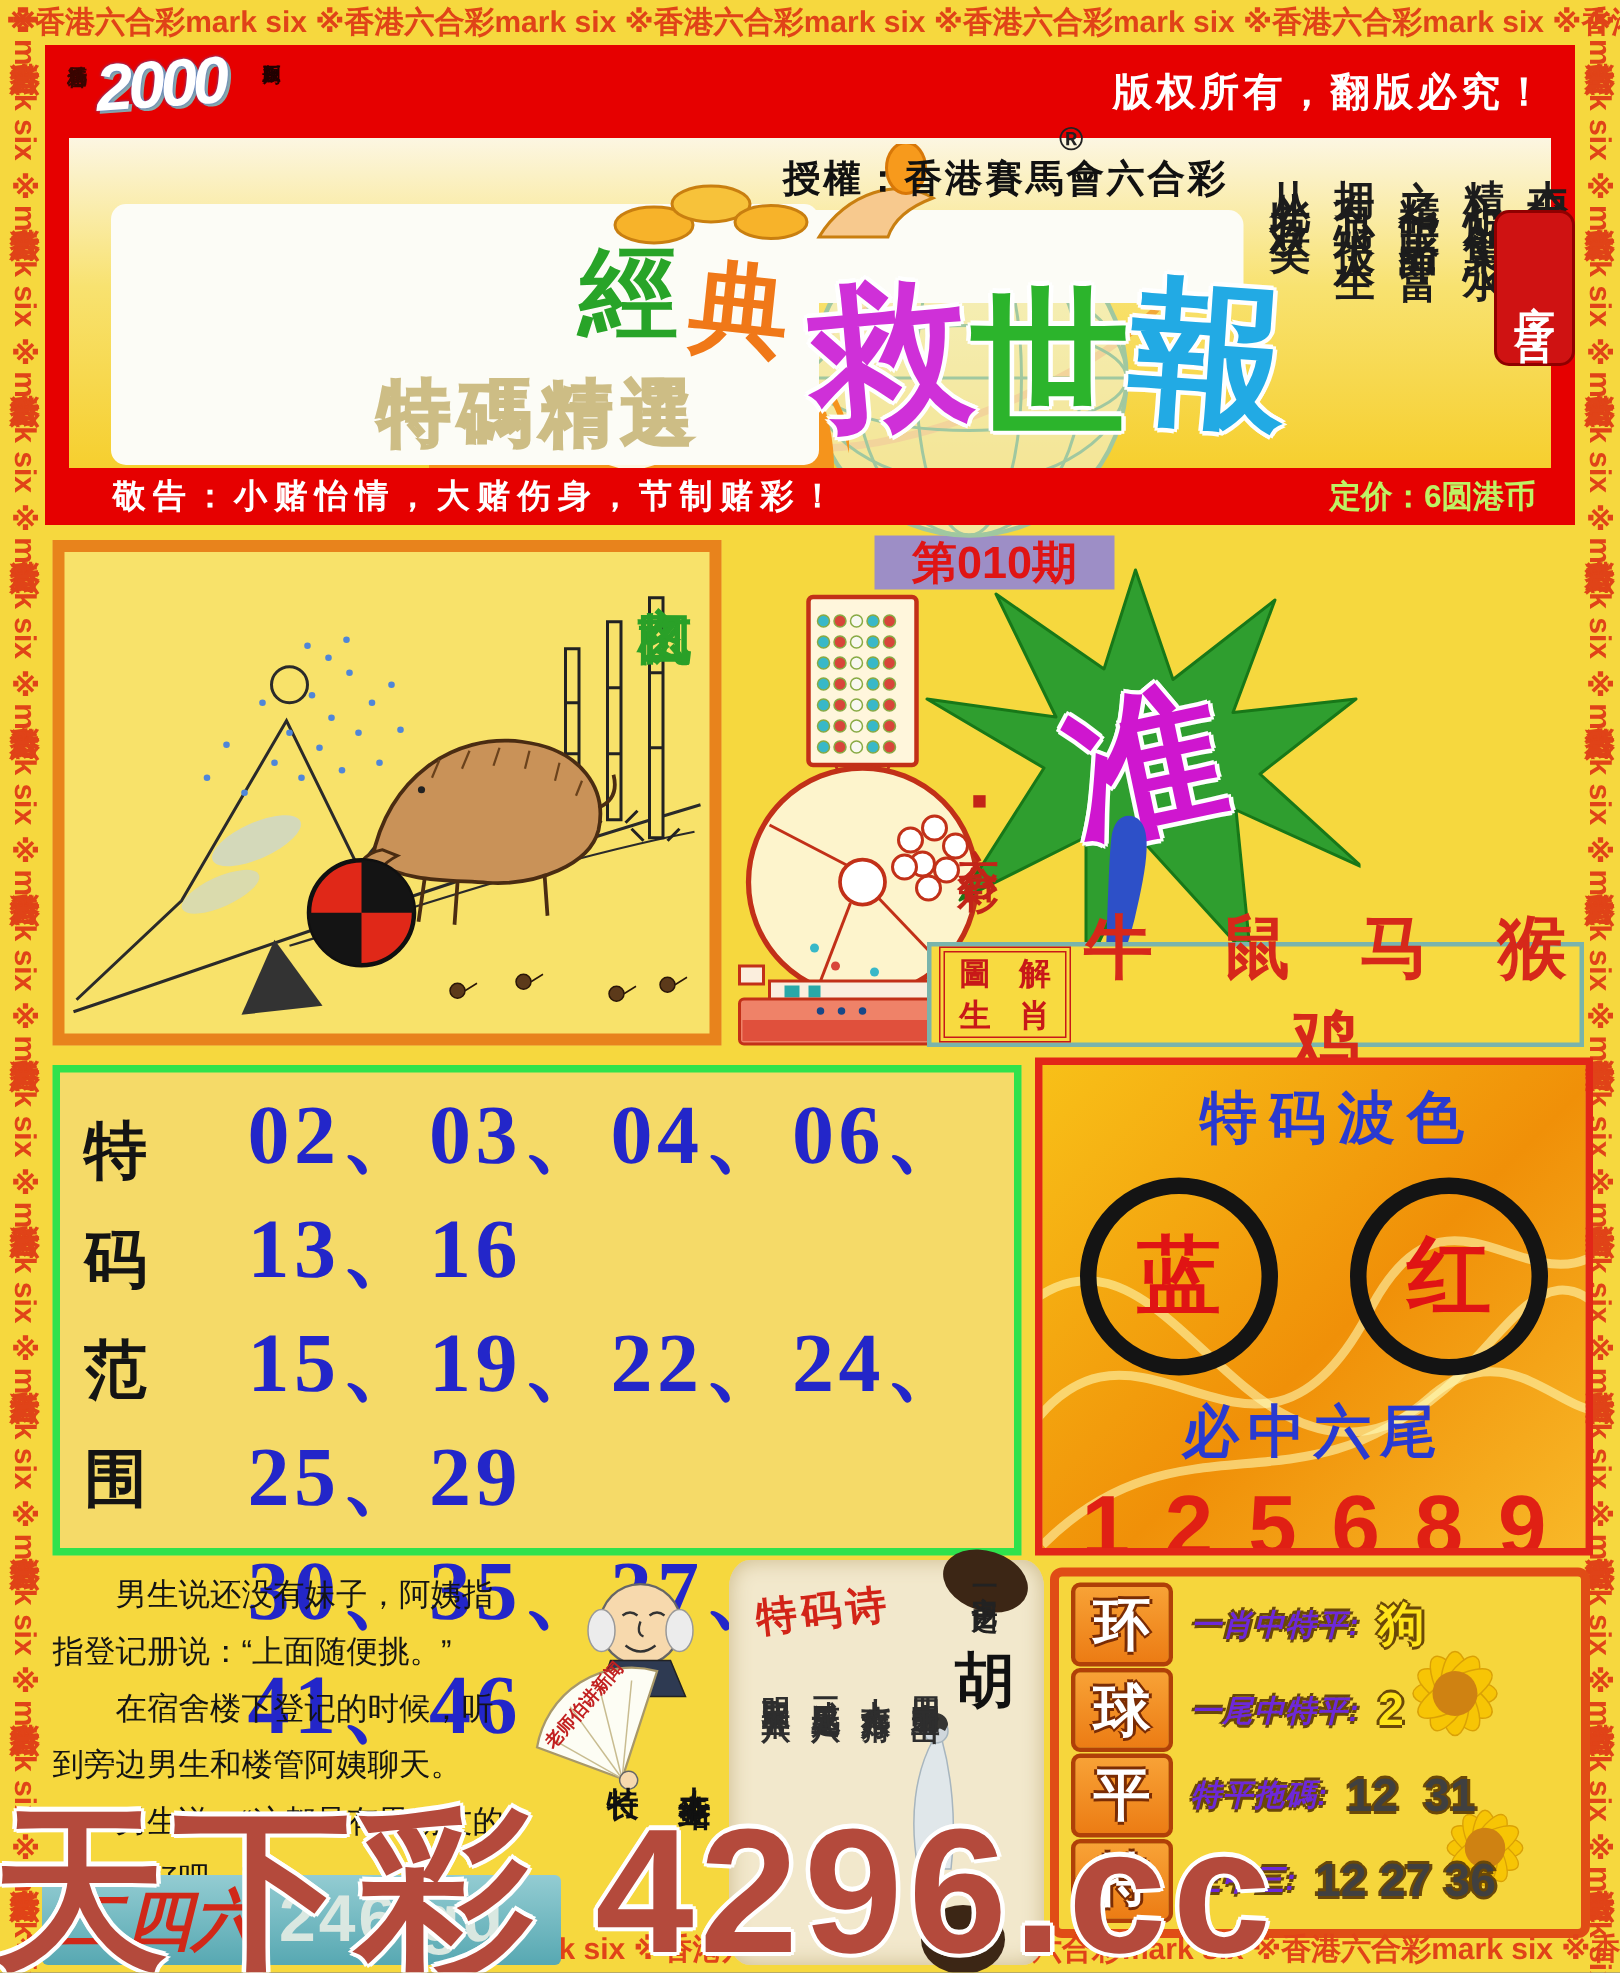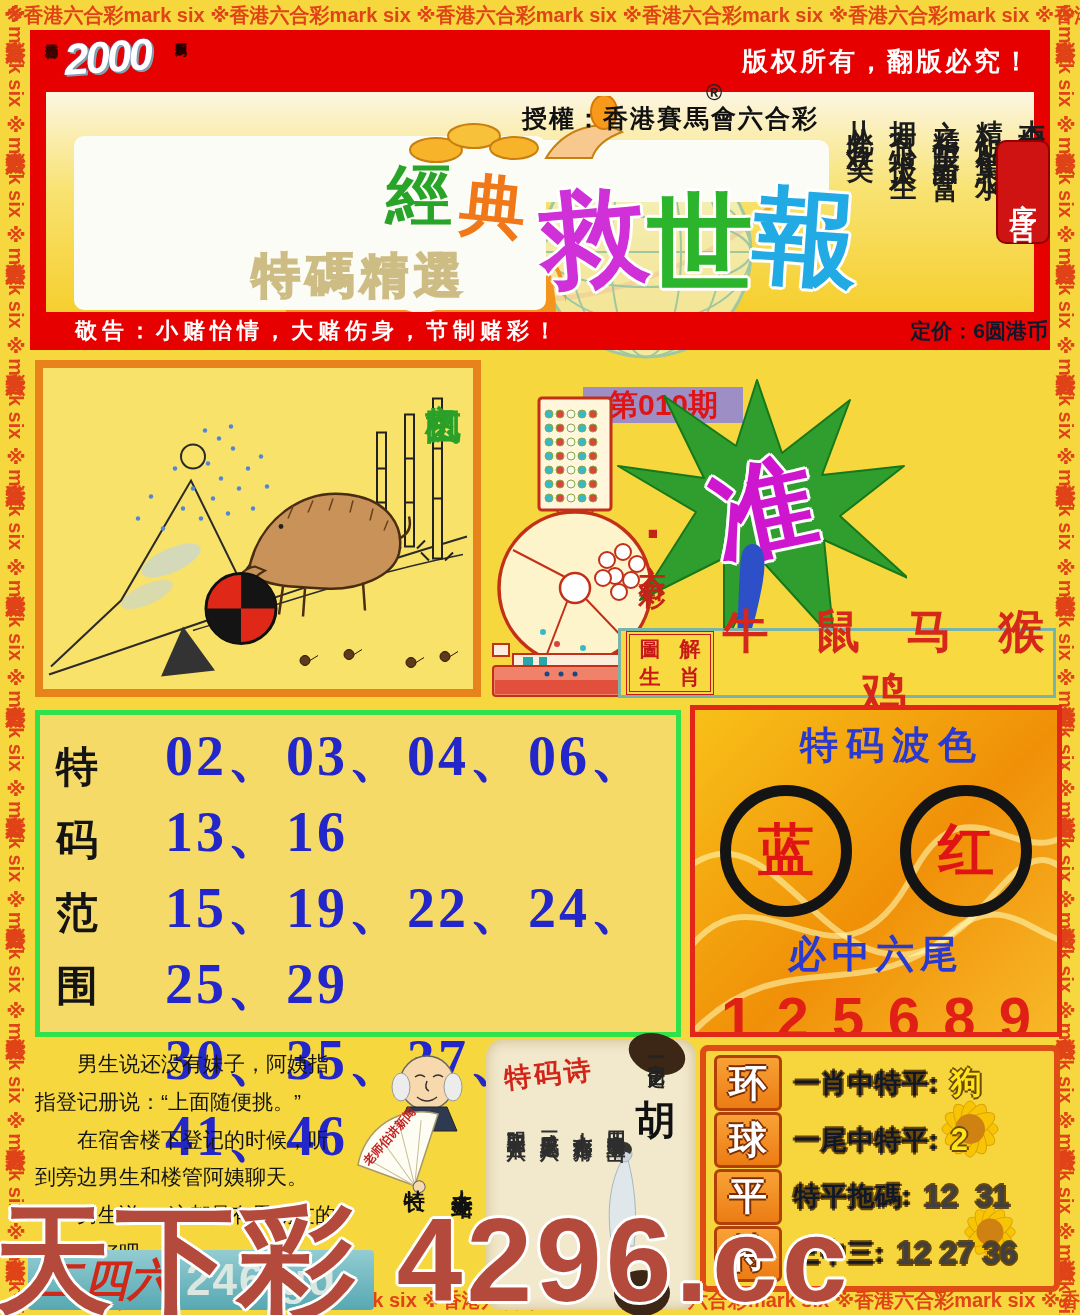--- a/index.html
+++ b/index.html
@@ -37,28 +37,28 @@
   .t2{color:#2cb42c;transform:translateY(6px);}
   .t3{color:#22aae4;transform:rotate(4deg);}
   .preface{position:absolute;left:796px;top:6px;height:214px;display:flex;gap:7px;z-index:2;}
   .preface div{writing-mode:vertical-rl;font-size:27px;font-weight:bold;color:#1c1c1c;letter-spacing:9px;}
   .preface-box{position:absolute;left:950px;top:48px;width:50px;height:100px;background:#cf1212;border:2px solid #8f0000;
      border-radius:10px;z-index:3;display:flex;align-items:center;justify-content:center;}
   .preface-box span{writing-mode:vertical-rl;color:#fff;font-size:27px;font-weight:bold;letter-spacing:10px;}
   .notice-bar{position:absolute;left:0;bottom:0;width:100%;height:38px;background:#e60000;display:flex;
      justify-content:space-between;align-items:center;z-index:7;}
   .notice{padding-left:45px;color:#fff;font-weight:bold;font-size:22px;letter-spacing:5px;}
-  .price{padding-right:2px;color:#0f172a;font-weight:bold;font-size:21px;}
+  .price{padding-right:26px;color:#bef264;font-weight:bold;font-size:21px;}
   
   #mystery-box{position:absolute;left:35px;top:360px;width:446px;height:337px;border:8px solid #e8831c;
      background:#f8e26a;box-sizing:border-box;}
   .mystery-label{position:absolute;right:6px;top:6px;writing-mode:vertical-rl;font-size:36px;font-weight:bold;
      color:#2aa028;letter-spacing:4px;}
   #issue-label{position:absolute;left:583px;top:357px;width:160px;height:36px;background:#9d8ec6;display:flex;
-     align-items:center;justify-content:center;font-size:30px;font-weight:bold;color:#e01414;margin-top:30px;}
+     align-items:center;justify-content:center;font-size:30px;font-weight:bold;color:#e01414;}
   .machine-svg{position:absolute;left:487px;top:392px;}
   .brand-col{position:absolute;left:634px;top:524px;width:38px;text-align:center;z-index:2;}
   .brand-col .sq{font-size:17px;color:#c22418;}
   .brand-col .bn{writing-mode:vertical-rl;font-size:27px;font-weight:bold;color:#c22418;letter-spacing:8px;}
   #star-wrap{position:absolute;left:612px;top:378px;width:295px;height:275px;}
   .zhun{position:absolute;left:62px;top:44px;width:180px;height:180px;display:flex;align-items:center;justify-content:center;
      font-size:104px;font-weight:bold;color:#cf16cf;transform:rotate(-12deg);
      text-shadow:-3px 0 #fff,3px 0 #fff,0 -3px #fff,0 3px #fff,-2px -2px #fff,2px 2px #fff,2px -2px #fff,-2px 2px #fff;}
   .exclaim-svg{position:absolute;left:714px;top:540px;}
   #result-panel{position:absolute;left:790px;top:352px;width:268px;height:277px;border:6px solid #3aa83c;background:#fff;box-sizing:border-box;}
@@ -111,22 +111,22 @@
   .poem-lines{position:absolute;left:14px;top:76px;height:188px;writing-mode:vertical-rl;}
   .poem-lines div{font-size:19px;font-weight:bold;color:#2e2e2e;letter-spacing:2px;line-height:1.75;}
   #tips-box{position:absolute;left:700px;top:1045px;width:360px;height:247px;border:6px solid #e04c16;border-radius:8px;
      background:#f6d63c;box-sizing:border-box;overflow:hidden;}
   .sunflowers{position:absolute;right:-6px;top:16px;z-index:0;}
   .tips-rows{position:relative;z-index:1;height:100%;display:flex;flex-direction:column;justify-content:space-around;padding:4px 8px;box-sizing:border-box;}
   .tip-row{display:flex;align-items:center;gap:12px;}
   .tile{width:62px;height:50px;background:linear-gradient(180deg,#f8a236,#ec7c14);border:3px solid #b04008;border-radius:6px;
      display:flex;align-items:center;justify-content:center;font-size:38px;font-weight:bold;color:#fff;
      text-shadow:-2px 0 #7a2c04,2px 0 #7a2c04,0 -2px #7a2c04,0 2px #7a2c04;}
-  .tlabel{font-size:26px;font-weight:bold;color:#0f172a;letter-spacing:1px;
-     text-shadow:-2px 0 #6a4808,2px 0 #6a4808,0 -2px #6a4808,0 2px #6a4808;}
+  .tlabel{font-size:20px;font-weight:bold;color:#6d28d9;letter-spacing:1px;
+     text-shadow:-2px 0 #6a4808,2px 0 #6a4808,0 -2px #6a4808,0 2px #6a4808;font-style:italic;}
   .tvalue{font-size:31px;font-weight:bold;color:#404040;white-space:pre;
      text-shadow:-2px 0 #6a4808,2px 0 #6a4808,0 -2px #6a4808,0 2px #6a4808;}
   .vgold{color:#ffe41a;}
   #site-box{position:absolute;left:28px;top:1250px;width:346px;height:60px;z-index:5;border-radius:4px;
      background:linear-gradient(180deg,#93ccd2,#57a8b2);display:flex;align-items:center;padding:0 12px;gap:14px;box-sizing:border-box;}
   .site-name{font-family:"Liberation Serif","DejaVu Serif",serif;font-size:44px;font-weight:bold;font-style:italic;color:#d02818;}
   .site-domain{font-size:44px;font-weight:bold;color:#e3ece4;letter-spacing:2px;opacity:.92;}
   #watermark{position:absolute;left:-6px;top:1182px;z-index:40;font-size:118px;font-weight:bold;color:#b44a3c;
      letter-spacing:4px;white-space:nowrap;
      text-shadow:-3px 0 #fff,3px 0 #fff,0 -3px #fff,0 3px #fff,-2px -2px #fff,2px 2px #fff,2px -2px #fff,-2px 2px #fff;}

